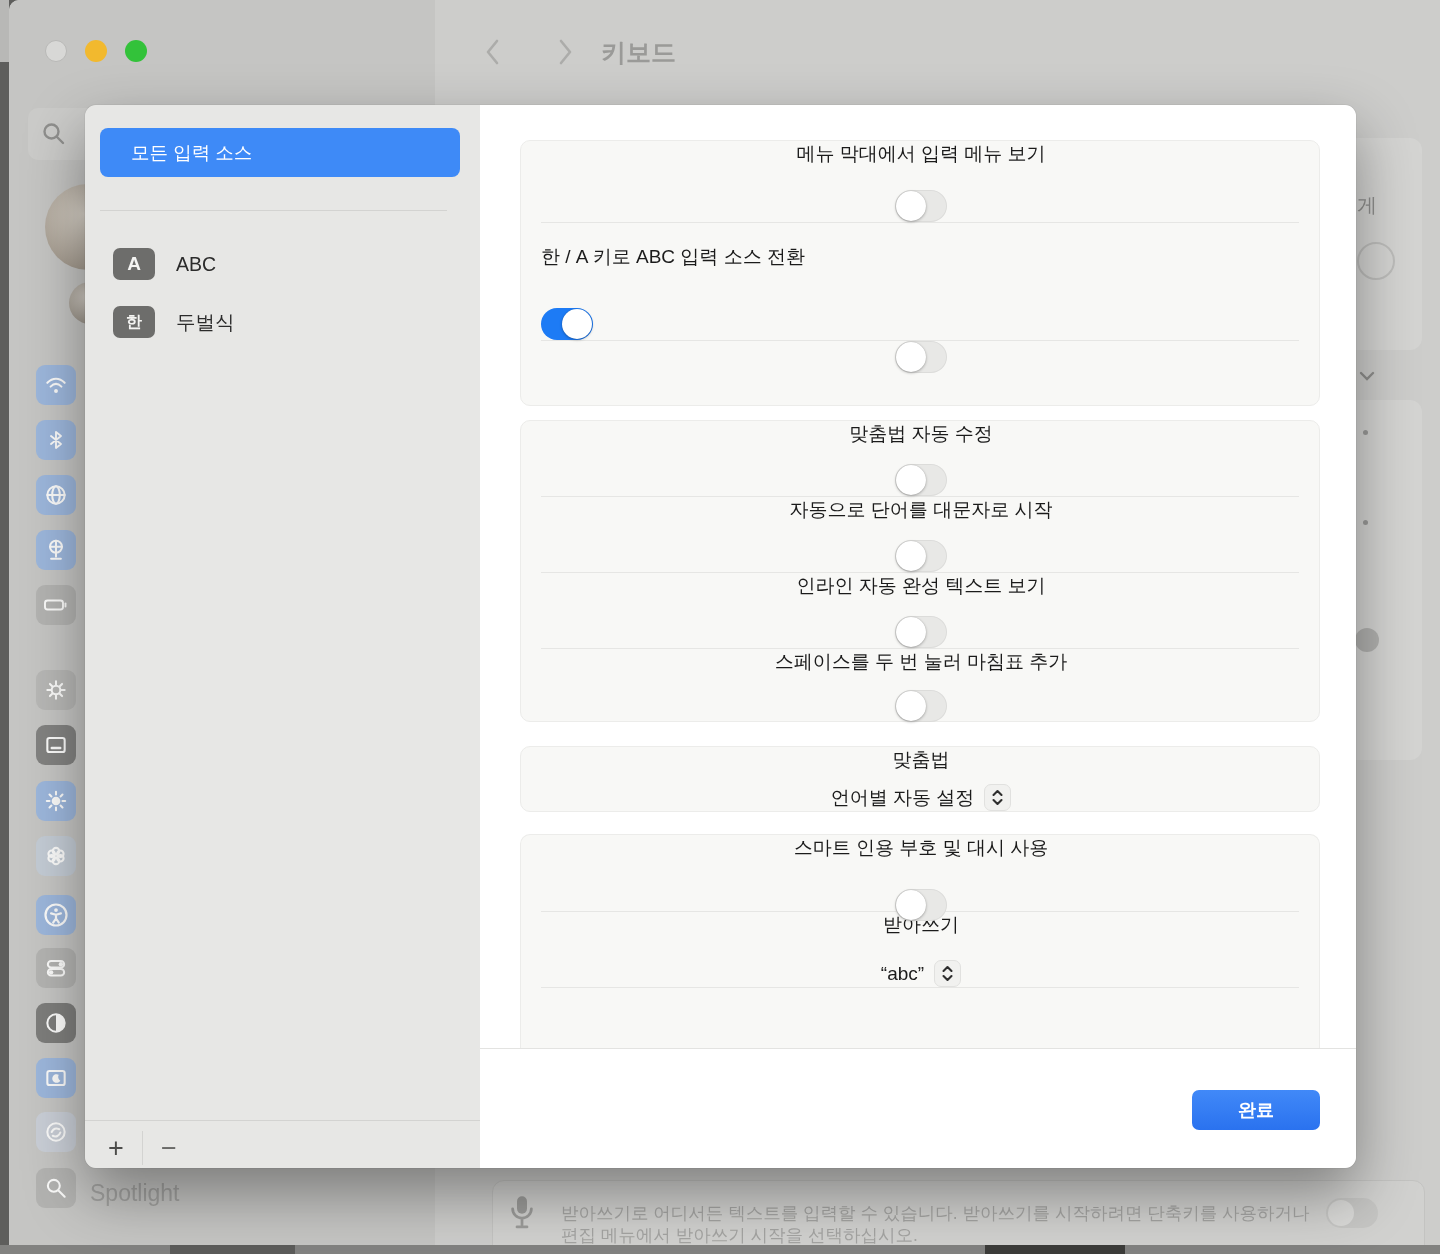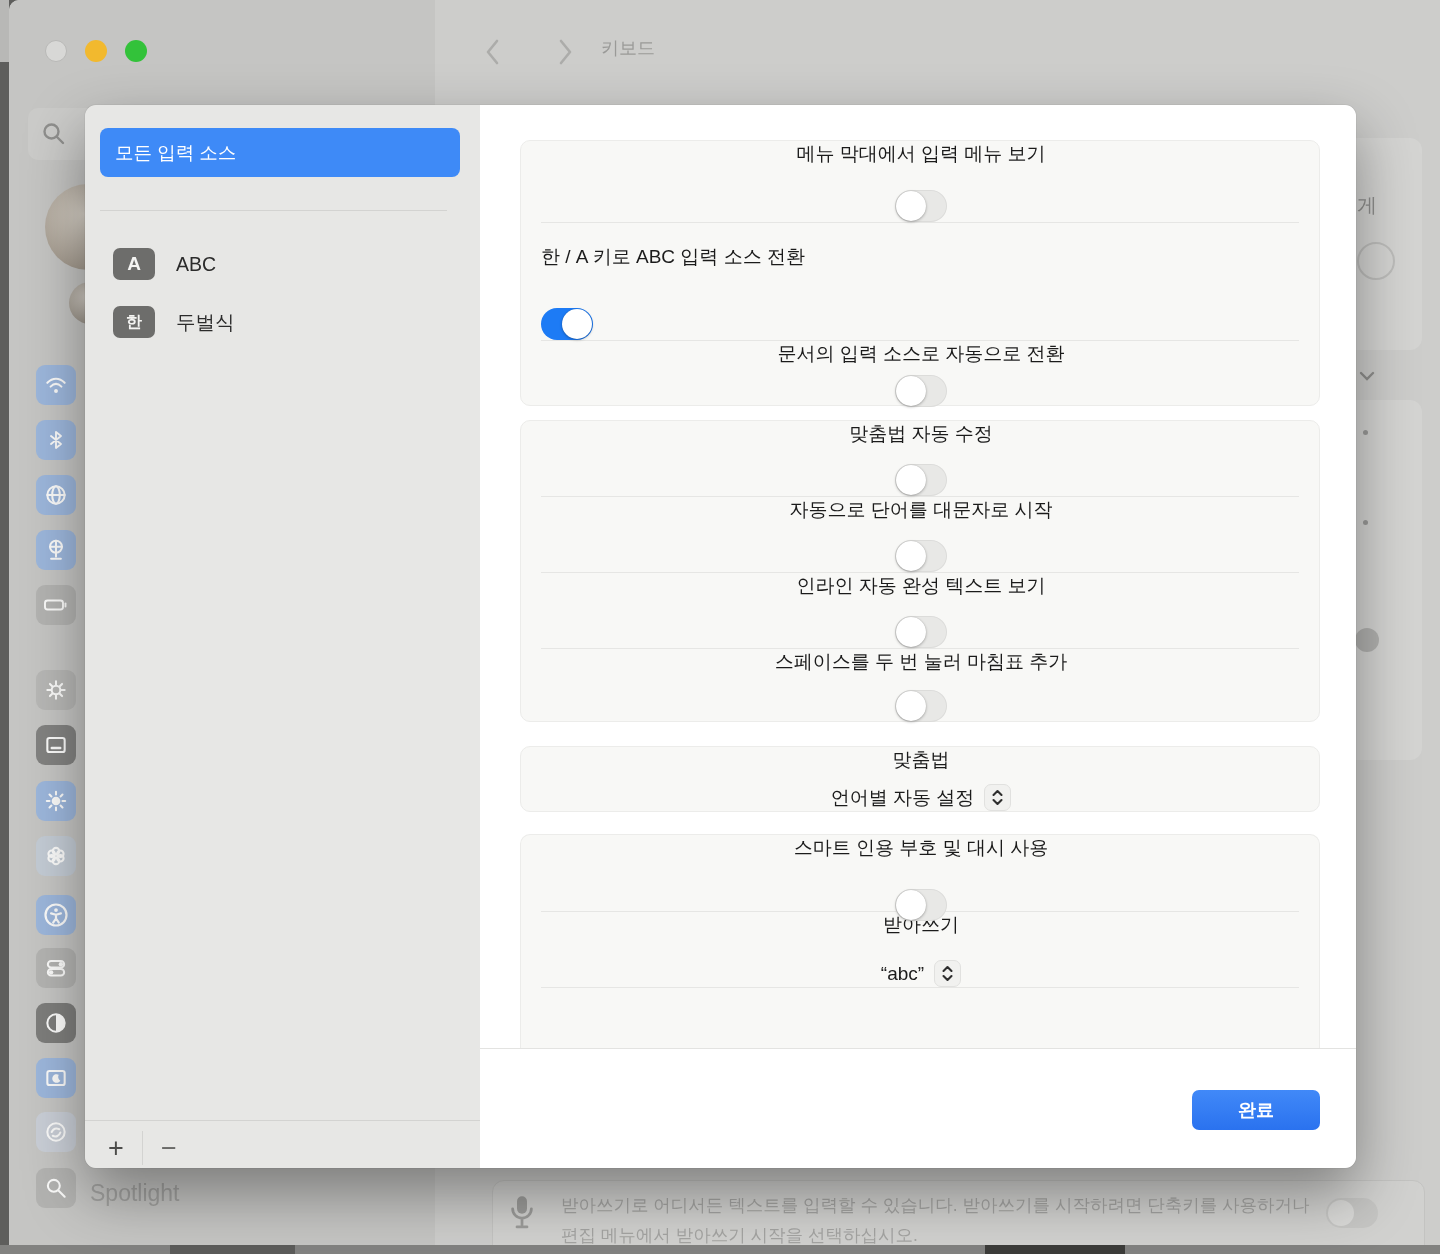--- a/index.html
+++ b/index.html
@@ -10,21 +10,21 @@
   
   .top-patch{left:0;top:0;width:9px;height:62px;background:#b8b8b6;}
   .window{left:9px;top:0;width:1431px;height:1245px;background:#cdcdcb;border-top-left-radius:10px;overflow:hidden;}
   .bg-sidebar{left:0;top:0;width:426px;height:1245px;background:#c5c5c3;border-top-left-radius:10px;}
   .tl{width:22px;height:22px;border-radius:50%;top:40px;}
   .tl.close{left:36px;background:#d8d8d6;border:1px solid #b9b9b7;box-sizing:border-box;}
   .tl.min{left:76px;background:#f2b92e;}
   .tl.max{left:116px;background:#33c23a;}
   .navchev{top:37px;width:20px;height:30px;color:#acacaa;}
   .navchev svg{stroke:#acacaa;fill:none;stroke-width:2.6;stroke-linecap:round;stroke-linejoin:round;}
-  .bg-title{left:592px;top:36px;font-size:18px;font-weight:400;color:#9a9a98;white-space:nowrap;}
+  .bg-title{left:592px;top:36px;font-size:25px;font-weight:700;color:#9a9a98;white-space:nowrap;}
   .search-pill{left:19px;top:108px;width:218px;height:52px;background:#cbcbc9;border-radius:10px;}
   .search-pill svg{position:absolute;left:13px;top:13px;stroke:#8f8f8d;fill:none;stroke-width:2.4;stroke-linecap:round;}
   .avatar-big{left:36px;top:184px;width:86px;height:86px;border-radius:50%;
       background:radial-gradient(circle at 45% 35%,#d8d2c8,#a89f93 70%,#8d8478);}
   .avatar-small{left:60px;top:282px;width:42px;height:42px;border-radius:50%;
       background:radial-gradient(circle at 45% 35%,#d4cfc7,#a19a90 70%,#8b847a);}
   .appicon{left:27px;width:40px;height:40px;border-radius:9px;display:flex;align-items:center;justify-content:center;}
   .appicon svg{stroke:#fbfbfa;fill:none;stroke-width:1.9;stroke-linecap:round;stroke-linejoin:round;}
   .spot-label{left:81px;top:1180px;font-size:23px;color:#a2a2a0;}
   
@@ -43,21 +43,21 @@
   .bottom-strip{left:0;top:1245px;width:1440px;height:9px;background:#828280;}
   .strip-seg1{left:170px;top:1245px;width:125px;height:9px;background:#5c5c5a;}
   .strip-seg2{left:985px;top:1245px;width:140px;height:9px;background:#3c3c3a;}
 
   
   .modal{left:85px;top:105px;width:1271px;height:1063px;border-radius:11px;display:flex;
          box-shadow:0 25px 60px rgba(0,0,0,.38),0 0 1px rgba(0,0,0,.35);}
   .m-side{width:395px;background:#e7e7e5;border-radius:11px 0 0 11px;position:relative;overflow:hidden;flex:none;}
   .m-content{flex:1;background:#ffffff;border-radius:0 11px 11px 0;position:relative;overflow:hidden;}
   .sel-row{left:15px;top:23px;width:360px;height:49px;background:#3e8af7;border-radius:8px;color:#fff;
-           font-size:18.5px;display:flex;align-items:center;padding-left:15px;box-sizing:border-box;}
+           font-size:18.5px;display:flex;align-items:center;padding-left:31px;box-sizing:border-box;}
   .side-sep{left:15px;top:105px;width:347px;height:1px;background:#d3d3d1;}
   .src-item{left:28px;display:flex;align-items:center;gap:21px;height:34px;}
   .badge{width:42px;height:32px;border-radius:7px;background:#6d6d6b;color:#f4f4f2;display:flex;align-items:center;justify-content:center;font-weight:700;}
   .badge.latin{font-size:19px;}
   .badge.hangul{font-size:16px;}
   .src-label{font-size:19.5px;color:#2b2b2b;}
   .side-bottom-sep{left:0;top:1015px;width:395px;height:1px;background:#d3d3d1;}
   .pm-btn{top:1022px;width:42px;height:42px;display:flex;align-items:center;justify-content:center;font-size:27px;color:#4c4c4a;cursor:default;}
   .pm-div{left:57px;top:1026px;width:1px;height:34px;background:#d3d3d1;}
 
@@ -231,21 +231,21 @@
   </div>
   <div class="abs frag-dot" style="left:1354px;top:430px;"></div>
   <div class="abs frag-dot" style="left:1354px;top:520px;"></div>
   <div class="abs frag-knob"></div>
 
   <div class="abs dict-card">
     <svg width="30" height="48" viewBox="0 0 24 34">
       <rect x="8" y="2" width="8" height="14" rx="4" fill="#9c9c9a" stroke="none"></rect>
       <path d="M4.5 12a7.5 7.5 0 0 0 15 0M12 20v5M8 26.5h8"></path>
     </svg>
-    <div class="abs dict-line" style="top:12px;">받아쓰기로 어디서든 텍스트를 입력할 수 있습니다. 받아쓰기를 시작하려면 단축키를 사용하거나</div>
+    <div class="abs dict-line" style="top:20px;">받아쓰기로 어디서든 텍스트를 입력할 수 있습니다. 받아쓰기를 시작하려면 단축키를 사용하거나</div>
     <div class="abs dict-line" style="top:42px;">편집 메뉴에서 받아쓰기 시작을 선택하십시오.</div>
     <div class="abs dict-tgl">
         <div class="knob"></div>
       </div>
   </div>
 </div>
 
 <div class="abs bottom-strip"></div>
 <div class="abs strip-seg1"></div>
 <div class="abs strip-seg2"></div>
@@ -286,21 +286,20 @@
       <div class="row top" style="height:96px;">
         <div>
           <div class="rlabel">한 / A 키로 ABC 입력 소스 전환</div>
         </div>
         <div class="tgl on">
             <div class="knob"></div>
           </div>
       </div>
       <div class="divider"></div>
       <div class="row" style="height:66px;">
-        <span class="rlabel">문서의 입력 소스로 자동으로 전환</span>
         <div class="tgl">
             <div class="knob"></div>
           </div>
       </div>
     </div>
 
     <div class="abs card" style="top:315px;height:302px;">
       <div class="row" style="height:75px;">
         <span class="rlabel">맞춤법 자동 수정</span>
         <div class="tgl">

